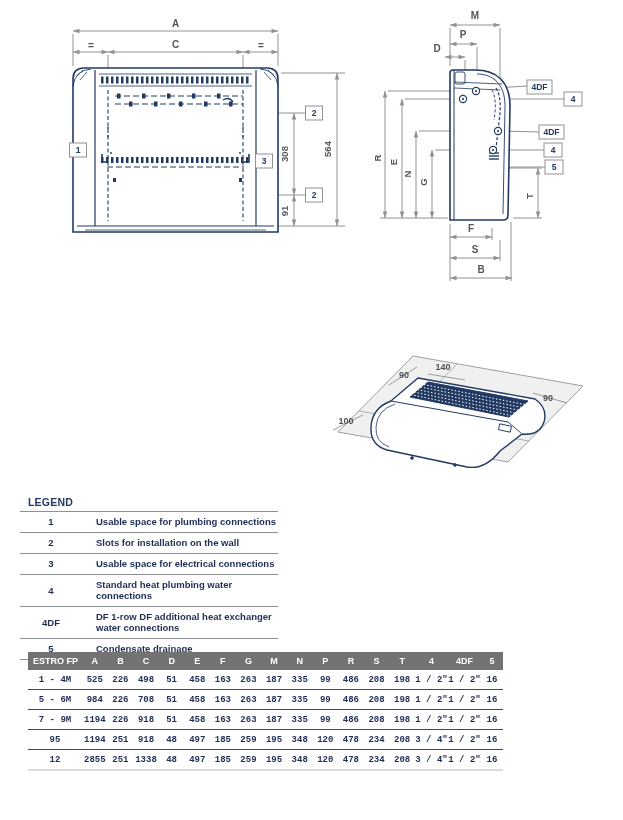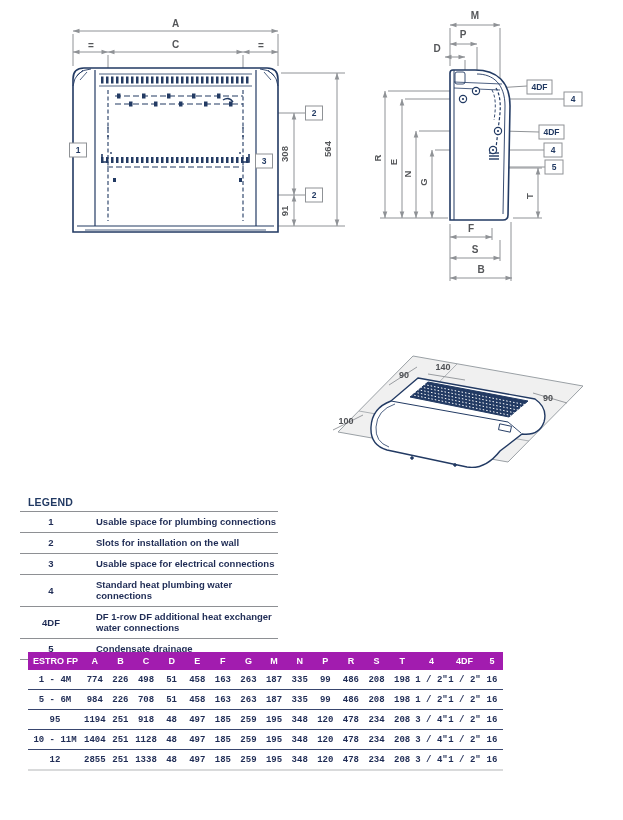--- a/index.html
+++ b/index.html
@@ -16,21 +16,21 @@
   .legend{position:absolute;left:20px;top:496px;width:258px;}
   .legend-title{font-size:10.5px;font-weight:bold;color:#223a63;margin:0 0 3px 0;letter-spacing:.2px;padding-left:8px;}
   .legend-rows{border-top:1.5px solid #8e9094;}
   .legend-row{display:flex;align-items:center;border-bottom:1.5px solid #8e9094;
               padding:4px 0 5px 0;font-size:9.5px;font-weight:bold;color:#1f2c55;}
   .legend-key{width:62px;text-align:center;flex:0 0 62px;}
   .legend-desc{flex:1;padding-left:14px;}
 
   .dims-table{position:absolute;left:28px;top:652px;width:475px;border-collapse:collapse;
               table-layout:fixed;font-size:9px;font-weight:bold;}
-  .dims-table th{background:#a21caf;color:#fff;font-size:9px;font-weight:bold;
+  .dims-table th{background:#737373;color:#fff;font-size:9px;font-weight:bold;
                  padding:4px 0;text-align:center;margin-left:48px;}
   .dims-table th.first{text-align:left;padding-left:5px;}
   .dims-table td{color:#1f2c55;text-align:center;padding:5px 0 4px 0;
                  border-bottom:1px solid #39466f;background:#fff;}
   .dims-table tbody{border-bottom:2px solid #d9dadb;font-family:Liberation Mono, monospace;}
 </style>
 </head>
 <body>
 
 <div class="page">
@@ -351,21 +351,21 @@
         <th>S</th>
         <th>T</th>
         <th>4</th>
         <th>4DF</th>
         <th>5</th>
       </tr>
     </thead>
     <tbody>
       <tr>
         <td>1 - 4M</td>
-        <td>774</td>
+        <td>525</td>
         <td>226</td>
         <td>498</td>
         <td>51</td>
         <td>458</td>
         <td>163</td>
         <td>263</td>
         <td>187</td>
         <td>335</td>
         <td>99</td>
         <td>486</td>
@@ -373,20 +373,39 @@
         <td>198</td>
         <td>1 / 2"</td>
         <td>1 / 2"</td>
         <td>16</td>
       </tr>
       <tr>
         <td>5 - 6M</td>
         <td>984</td>
         <td>226</td>
         <td>708</td>
+        <td>51</td>
+        <td>458</td>
+        <td>163</td>
+        <td>263</td>
+        <td>187</td>
+        <td>335</td>
+        <td>99</td>
+        <td>486</td>
+        <td>208</td>
+        <td>198</td>
+        <td>1 / 2"</td>
+        <td>1 / 2"</td>
+        <td>16</td>
+      </tr>
+      <tr>
+        <td>7 - 9M</td>
+        <td>1194</td>
+        <td>226</td>
+        <td>918</td>
         <td>51</td>
         <td>458</td>
         <td>163</td>
         <td>263</td>
         <td>187</td>
         <td>335</td>
         <td>99</td>
         <td>486</td>
         <td>208</td>
         <td>198</td>
@@ -407,39 +426,20 @@
         <td>348</td>
         <td>120</td>
         <td>478</td>
         <td>234</td>
         <td>208</td>
         <td>3 / 4"</td>
         <td>1 / 2"</td>
         <td>16</td>
       </tr>
       <tr>
-        <td>10 - 11M</td>
-        <td>1404</td>
-        <td>251</td>
-        <td>1128</td>
-        <td>48</td>
-        <td>497</td>
-        <td>185</td>
-        <td>259</td>
-        <td>195</td>
-        <td>348</td>
-        <td>120</td>
-        <td>478</td>
-        <td>234</td>
-        <td>208</td>
-        <td>3 / 4"</td>
-        <td>1 / 2"</td>
-        <td>16</td>
-      </tr>
-      <tr>
         <td>12</td>
         <td>2855</td>
         <td>251</td>
         <td>1338</td>
         <td>48</td>
         <td>497</td>
         <td>185</td>
         <td>259</td>
         <td>195</td>
         <td>348</td>

